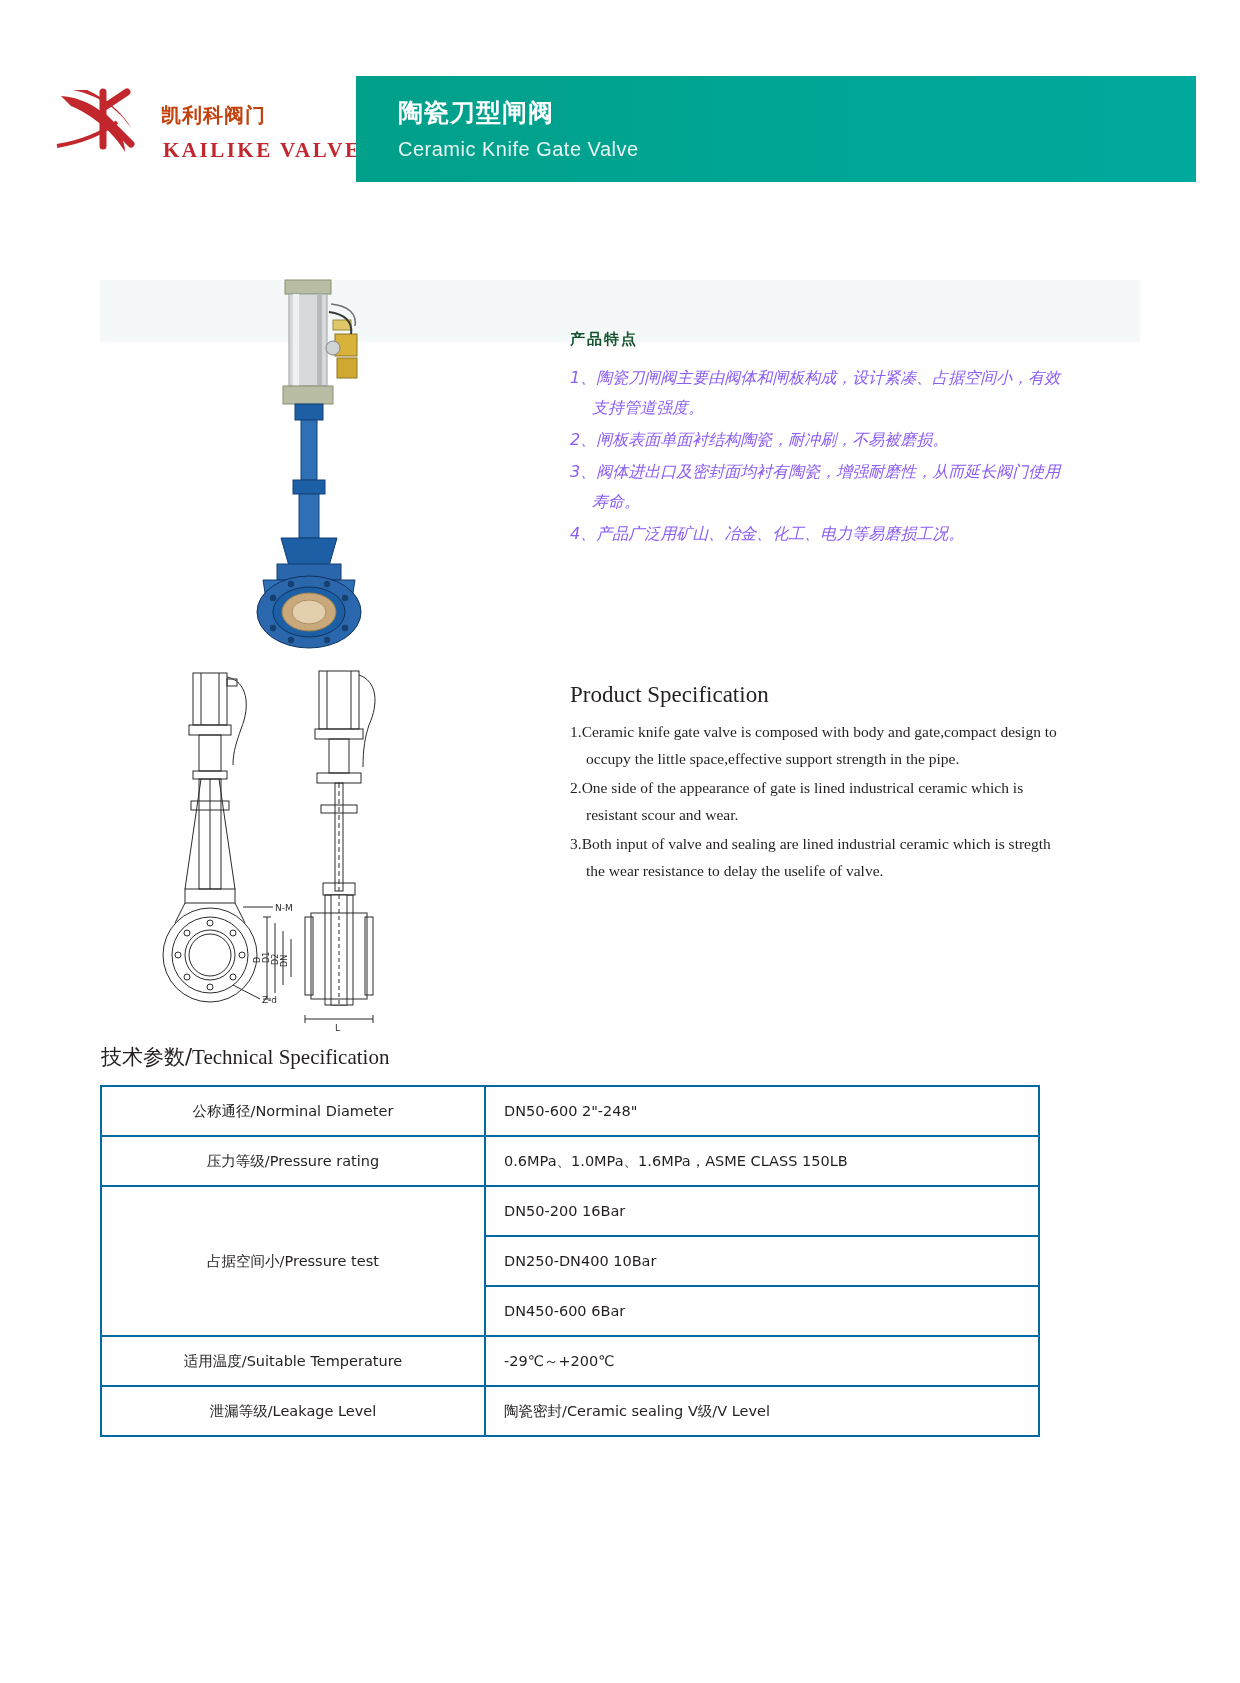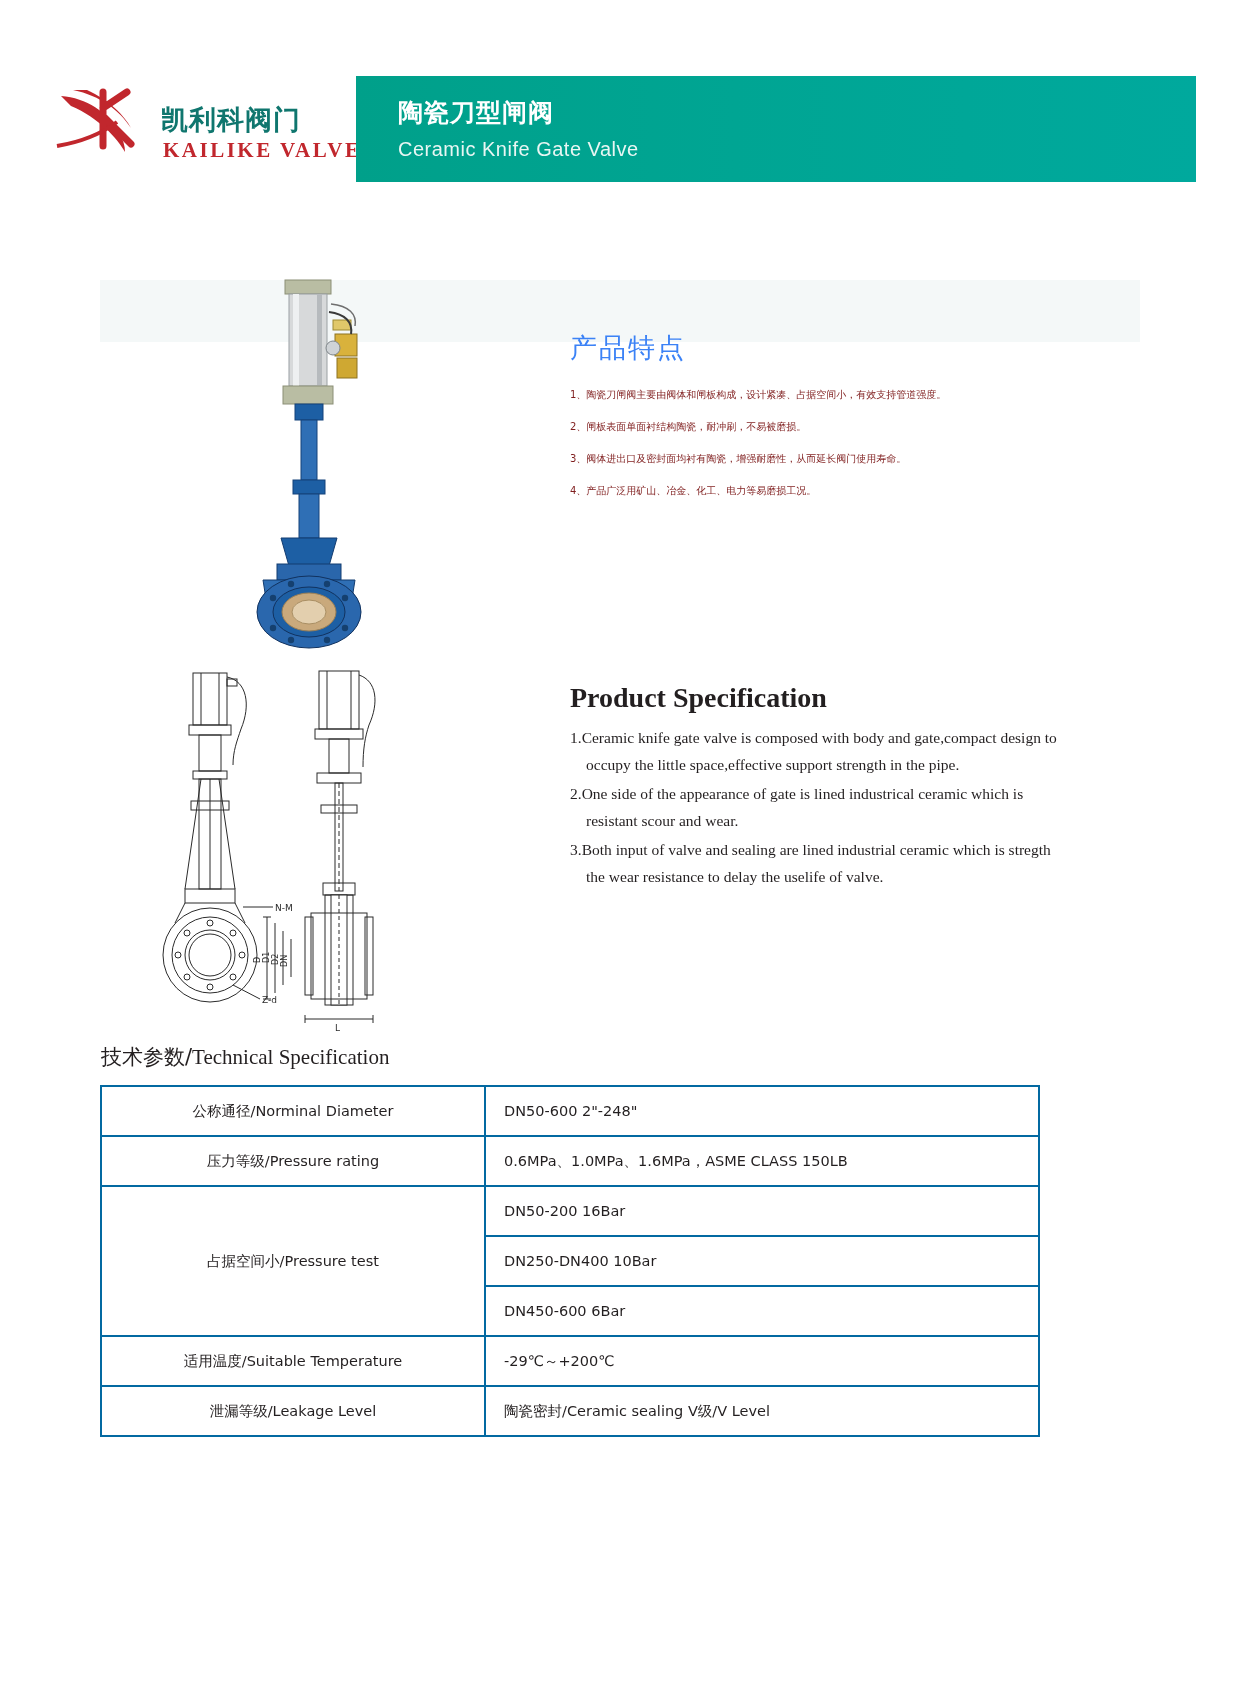--- a/index.html
+++ b/index.html
@@ -18,21 +18,21 @@
   }
   .logo-block{
     position:absolute;left:53px;top:4px;width:300px;height:100px;
   }
   .logo-mark{
     position:absolute;left:0;top:6px;width:105px;height:72px;
   }
   .logo-cn{
     position:absolute;left:108px;top:22px;
     font-family:"DejaVu Sans", sans-serif;
-    font-size:27px;font-weight:bold;color:#0f766e;letter-spacing:1px;
+    font-size:20px;font-weight:bold;color:#c2410c;letter-spacing:1px;
     white-space:nowrap;
   }
   .logo-en{
     position:absolute;left:110px;top:58px;
     font-family:"Liberation Serif", serif;
     font-size:21px;font-weight:bold;color:#c1272d;letter-spacing:2.5px;
     white-space:nowrap;
   }
   .header-bar{
     position:absolute;left:356px;top:0;width:828px;height:106px;
@@ -59,40 +59,41 @@
     position:absolute;left:233px;top:278px;width:180px;height:380px;
   }
 
   
   .features-cn{
     position:absolute;left:570px;top:330px;width:500px;
   }
   .features-cn h2{
     margin:0 0 14px 0;
     font-family:"DejaVu Sans", sans-serif;
-    font-size:27px;font-weight:normal;color:#3b82f6;letter-spacing:2px;
+    font-size:15px;font-weight:bold;color:#14532d;letter-spacing:2px;
   }
   .features-cn ul{margin:0;padding:0;list-style:none;}
   .features-cn li{
     font-family:"DejaVu Sans", sans-serif;
-    font-size:10px;line-height:30px;color:#7f1d1d;
+    font-size:16px;line-height:30px;color:#8b5cf6;
     margin-bottom:2px;
     text-indent:0;
     padding-left:0;
+    font-style:italic;
   }
   .features-cn li .wrap{display:block;padding-left:22px;text-indent:-22px;}
 
   
   .spec-en{
     position:absolute;left:570px;top:682px;width:490px;
     font-family:"Liberation Serif", serif;
   }
   .spec-en h2{
     margin:0 0 10px 0;
-    font-size:28px;font-weight:bold;color:#231f20;
+    font-size:23px;font-weight:normal;color:#231f20;
   }
   .spec-en ol{margin:0;padding:0;list-style:none;}
   .spec-en li{
     font-size:15.5px;line-height:27px;color:#231f20;margin-bottom:2px;
   }
   .spec-en li .wrap{display:block;padding-left:16px;text-indent:-16px;}
 
   
   .drawings{
     position:absolute;left:155px;top:655px;width:290px;height:390px;

